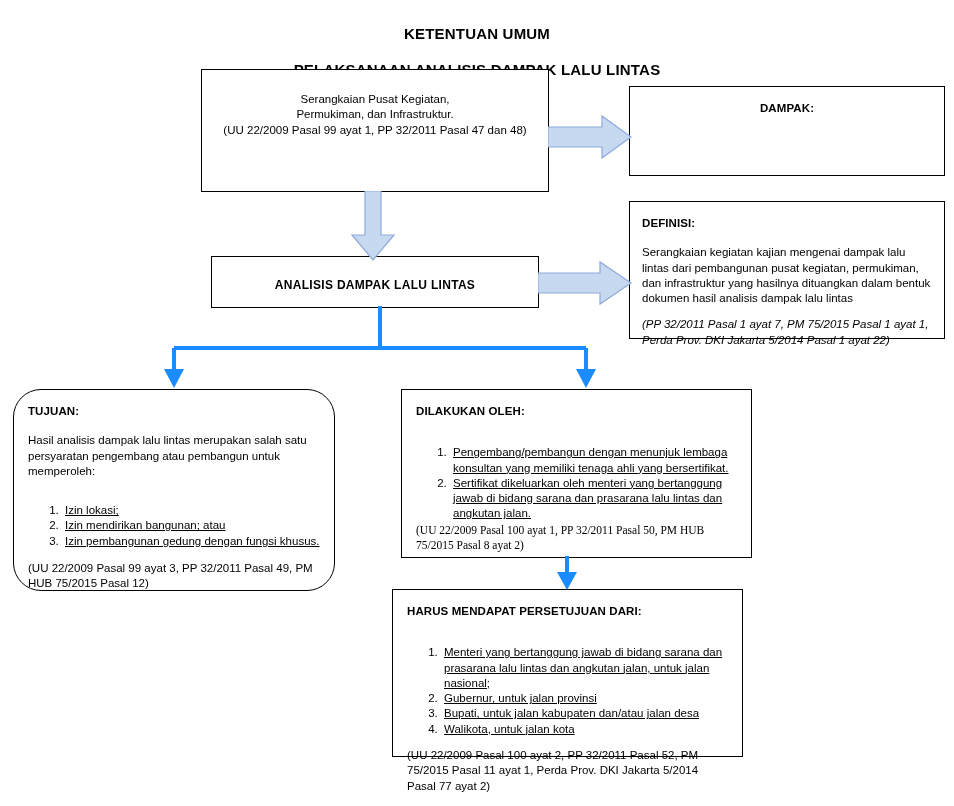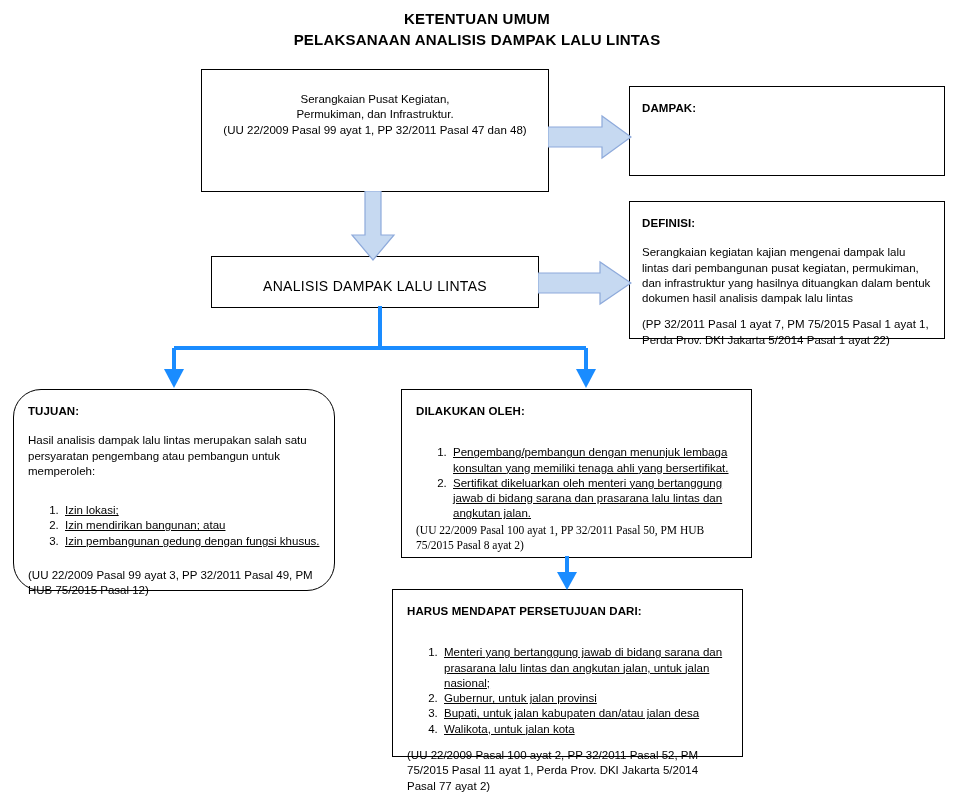--- a/index.html
+++ b/index.html
@@ -24,41 +24,41 @@
     position: absolute;
     left: 0;
     top: 8px;
     width: 954px;
     text-align: center;
     font-weight: bold;
     font-size: 15px;
     line-height: 1.42;
     letter-spacing: 0.2px;
   }
-  .title-line { display: block; }
+  .title-line { display: block; margin-top: 15px; }
 
   
   .box {
     position: absolute;
     box-sizing: border-box;
     border: 1px solid #000000;
     background: #ffffff;
     font-size: 11.5px;
     line-height: 1.33;
   }
   .box .pad { padding: 12px 12px 10px 12px; }
   .bx-head {
     font-weight: bold;
     font-size: 11.5px;
     letter-spacing: 0.1px;
     margin: 0 0 14px 0;
   }
   .bx-head.centered { text-align: center; }
   .bx-p { margin: 0 0 0 0; }
-  .bx-p + .bx-p { margin-top: 11px; }
+  .bx-p + .bx-p { margin-top: 11px; font-style: italic; }
   .bx-center { text-align: center; }
 
   ol.bx-list {
     margin: 0 0 0 0;
     padding-left: 34px;
     text-decoration: underline;
   }
   ol.bx-list li {
     margin: 0 0 0 0;
     padding-left: 3px;
@@ -66,34 +66,34 @@
 
   
   #box-obyek {
     left: 201px; top: 69px; width: 348px; height: 123px;
   }
   #box-obyek .pad { padding: 22px 10px 0 10px; }
 
   #box-dampak {
     left: 629px; top: 86px; width: 316px; height: 90px;
   }
-  #box-dampak .pad { padding: 14px 12px 0 12px; }
+  #box-dampak .pad { padding: 14px 12px 0 12px; text-align: center; }
 
   #box-definisi {
     left: 629px; top: 201px; width: 316px; height: 138px;
   }
   #box-definisi .pad { padding: 14px 12px 0 12px; }
 
   #box-analisis {
     left: 211px; top: 256px; width: 328px; height: 52px;
     display: flex; align-items: center; justify-content: center;
   }
   #box-analisis .a-label {
-    font-weight: normal;
-    font-size: 14px;
+    font-weight: bold;
+    font-size: 12px;
     letter-spacing: 0.3px;
     margin-top: 8px;
   }
 
   #box-tujuan {
     left: 13px; top: 389px; width: 322px; height: 202px; border-radius: 28px;
   }
   #box-tujuan .pad { padding: 14px 14px 0 14px; }
 
   #box-dilakukan {
@@ -158,21 +158,21 @@
 
   <div class="box" id="box-tujuan">
     <div class="pad">
       <div class="bx-head">TUJUAN:</div>
       <div class="bx-p">Hasil analisis dampak lalu lintas merupakan salah satu persyaratan pengembang atau pembangun untuk memperoleh:</div>
       <ol class="bx-list" style="margin-top:24px;">
         <li>Izin lokasi;</li>
         <li>Izin mendirikan bangunan; atau</li>
         <li>Izin pembangunan gedung dengan fungsi khusus.</li>
       </ol>
-      <div class="bx-p" style="margin-top:19px;">(UU 22/2009 Pasal 99 ayat 3, PP 32/2011 Pasal 49, PM HUB 75/2015 Pasal 12)</div>
+      <div class="bx-p" style="margin-top:12px;">(UU 22/2009 Pasal 99 ayat 3, PP 32/2011 Pasal 49, PM HUB 75/2015 Pasal 12)</div>
     </div>
   </div>
 
   <div class="box" id="box-dilakukan">
     <div class="pad">
       <div class="bx-head">DILAKUKAN OLEH:</div>
       <ol class="bx-list">
         <li>Pengembang/pembangun dengan menunjuk lembaga konsultan yang memiliki tenaga ahli yang bersertifikat.</li>
         <li>Sertifikat dikeluarkan oleh menteri yang bertanggung jawab di bidang sarana dan prasarana lalu lintas dan angkutan jalan.</li>
       </ol>

